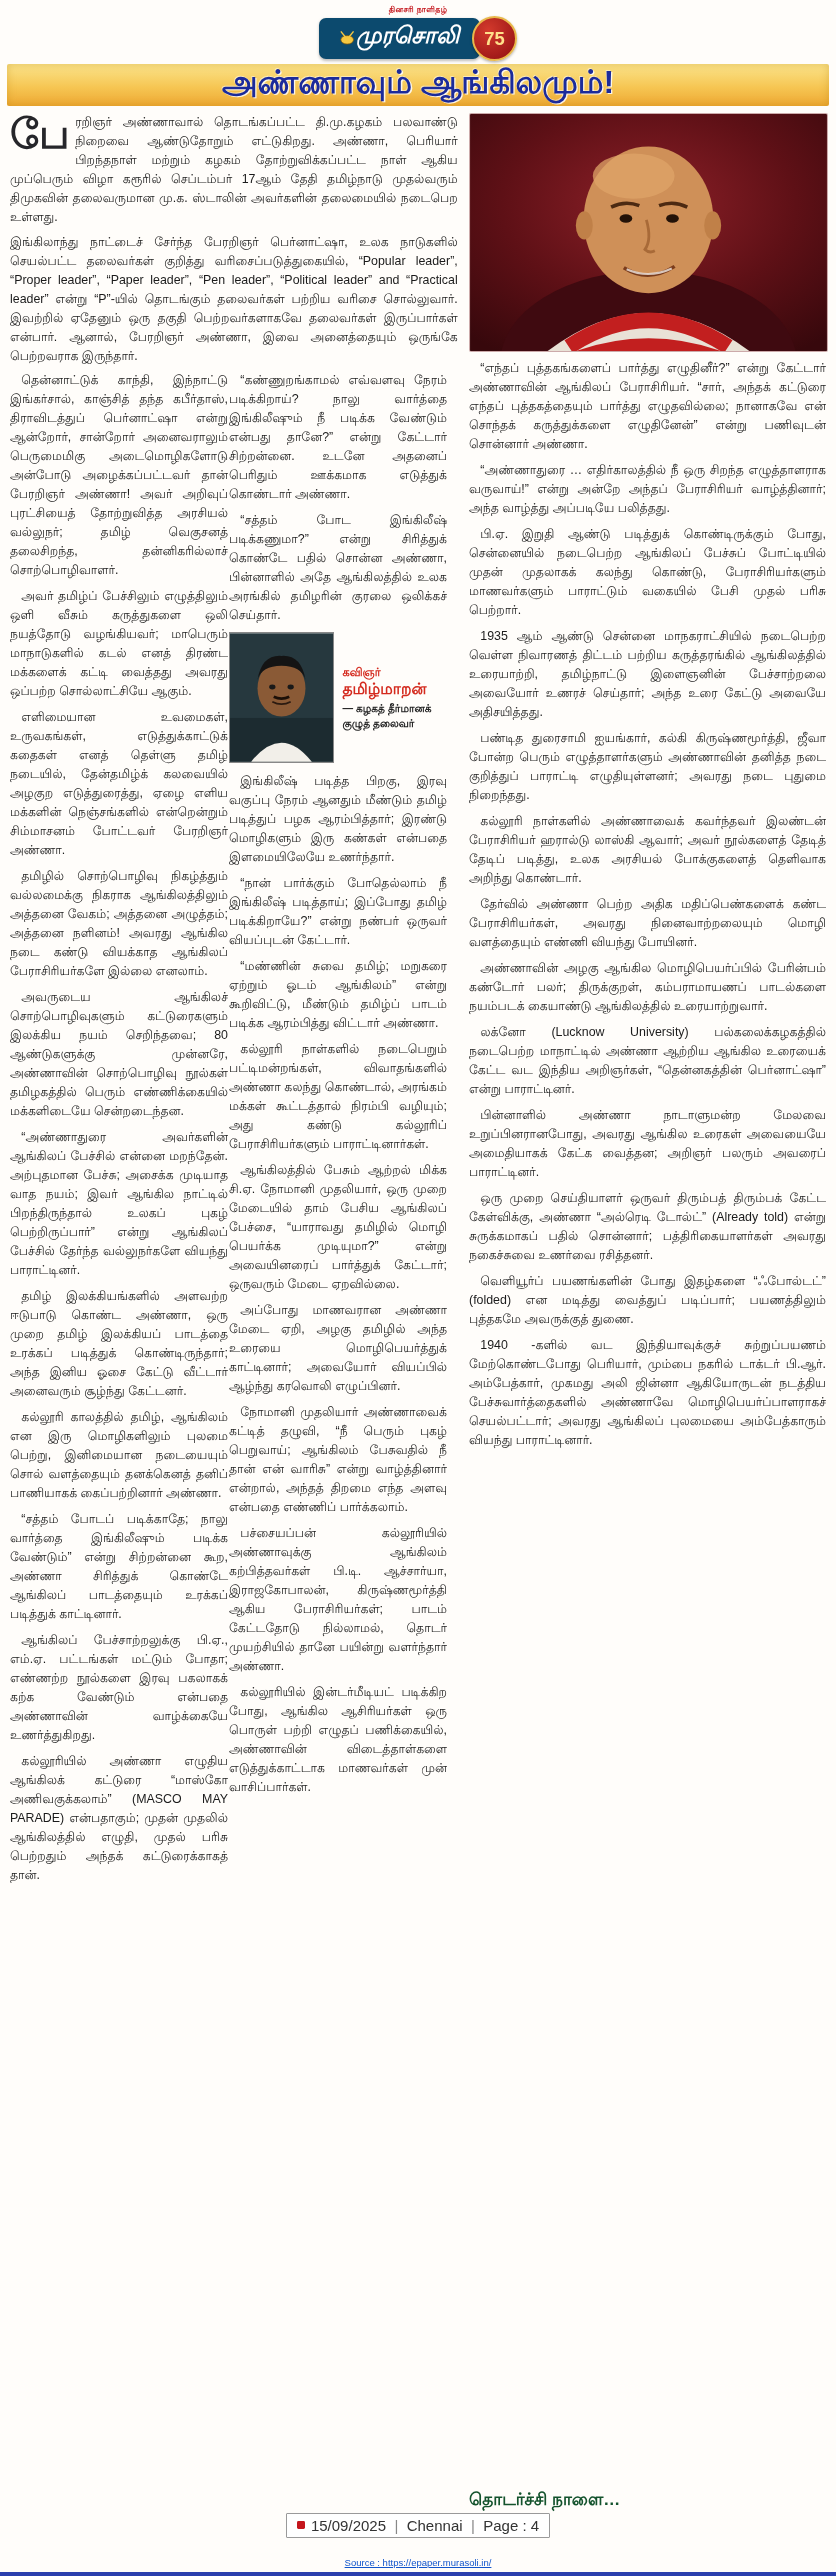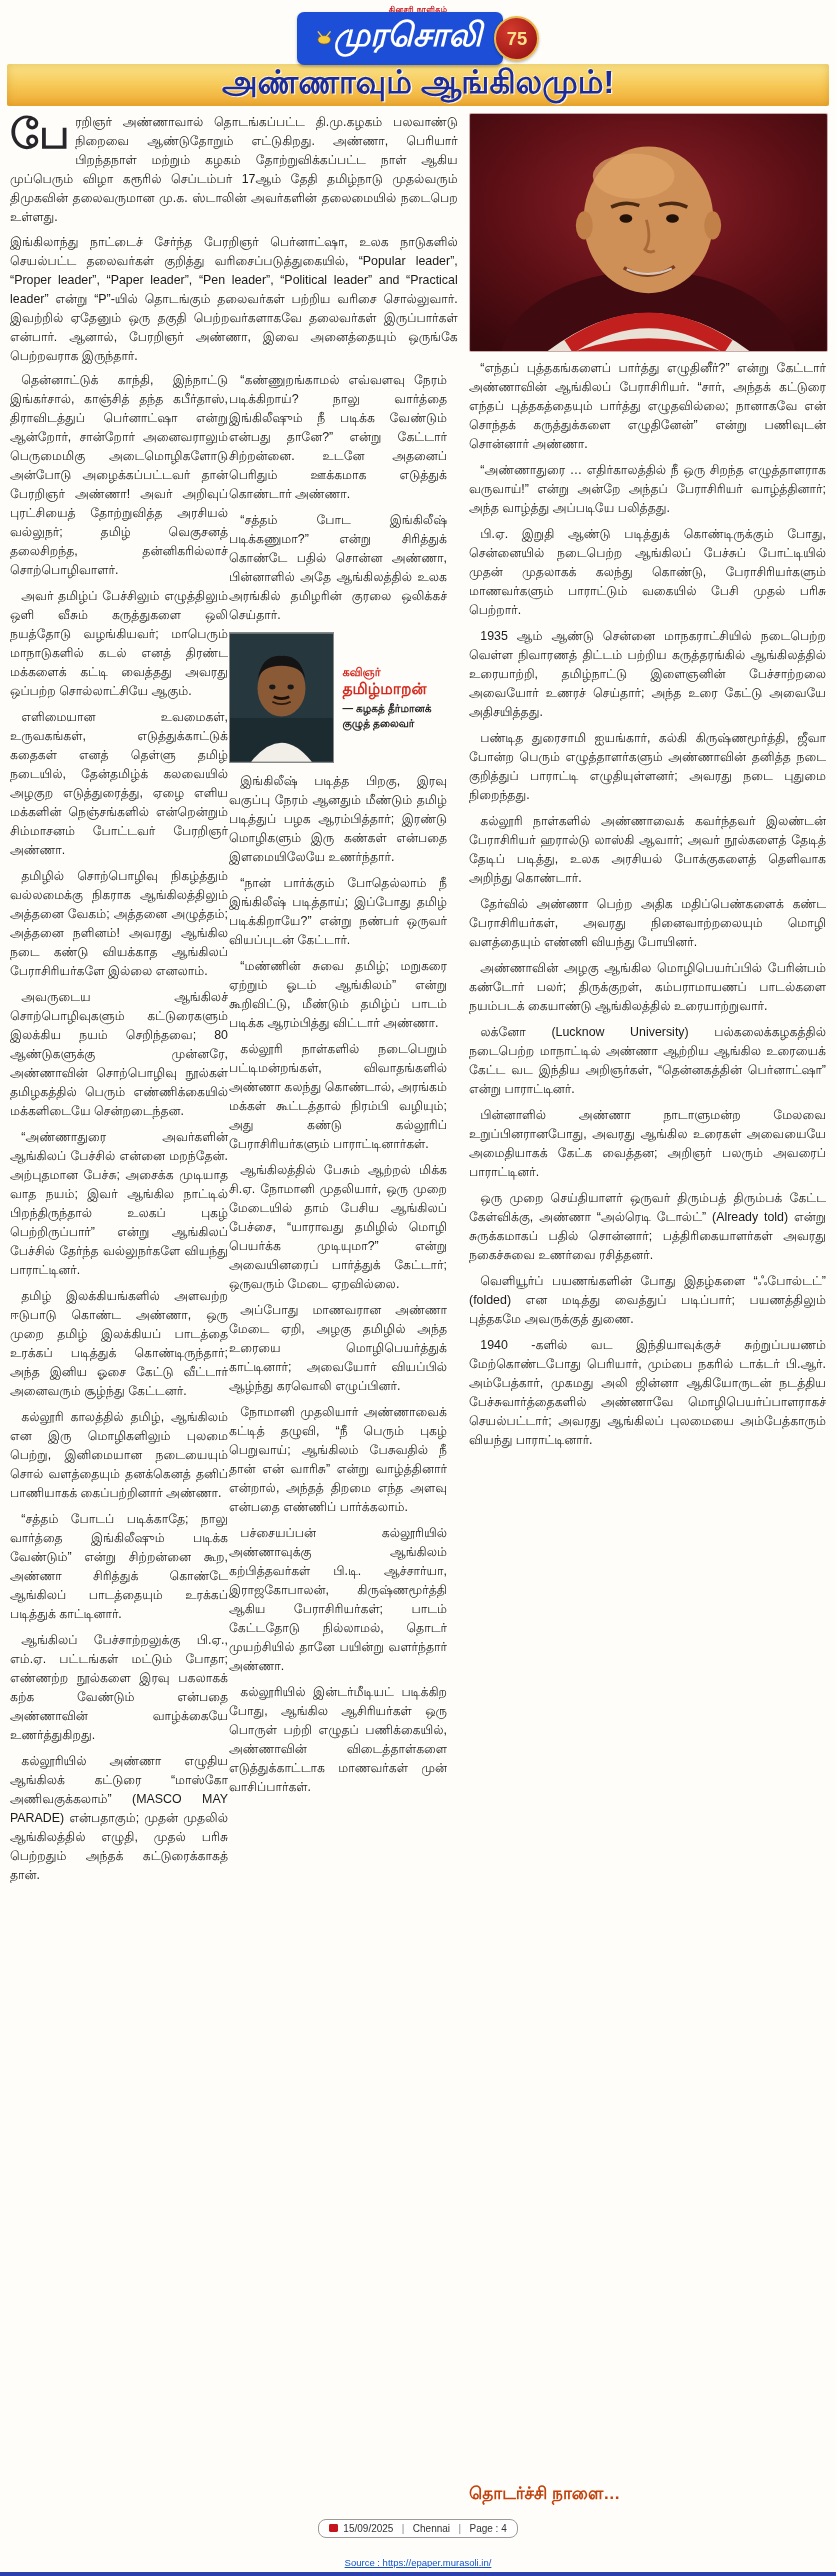--- a/index.html
+++ b/index.html
@@ -2,22 +2,22 @@
 <html style="font-size:11.3px"><head>
 <meta charset="utf-8">
 <style>
   html,body{margin:0;padding:0;background:#e9e4e0;}
   .page{position:relative;width:836px;height:2576px;margin:0 auto;background:#fffdfa;
         font-family:"Liberation Sans",sans-serif;overflow:hidden;color:#1b1b1b;}
   
   .masthead{padding-top:5px;text-align:center;}
   .tagline{font-size:7.8px;color:#c4161c;font-weight:bold;letter-spacing:0.4px;}
   .logo-row{display:flex;justify-content:center;align-items:center;margin-top:1.4px;height:45px;}
-  .logo-pill{background:#1d4ed8;color:#fff;font-weight:800;font-style:italic;
-             font-size:33px;padding:4.2px 21px 7px 18.4px;border-radius:7px;
+  .logo-pill{background:#0c4a6e;color:#fff;font-weight:800;font-style:italic;
+             font-size:23px;padding:4.2px 21px 7px 18.4px;border-radius:7px;
              box-shadow:0 1.4px 2.8px rgba(0,0,0,.25);display:flex;align-items:center;}
   .badge75{width:41px;height:41px;border-radius:50%;background:radial-gradient(circle at 35% 30%,#d33a2c,#8f0e12);
            border:2.1px solid #e8b84b;color:#ffe08a;font-weight:800;font-size:18.4px;
            display:flex;align-items:center;justify-content:center;margin-left:-8.5px;
            box-shadow:0 1.4px 2.8px rgba(0,0,0,.3);}
   
   .banner{margin:2.8px 7px 0;height:42px;background:linear-gradient(180deg,#fbe48b 0%,#f6c653 55%,#eea933 100%);
           display:flex;align-items:flex-start;justify-content:center;border-radius:2.1px;
           box-shadow:inset 0 0 8.5px rgba(180,120,0,.35);}
   .banner h1{margin:0;font-size:32px;font-weight:800;color:#1c2b9a;
@@ -29,32 +29,32 @@
   .intro,.ncol,.rtext{font-size:12.4px;line-height:19px;text-align:justify;}
   .intro p{margin:0 0 5.6px;}
   .dropcap{float:left;font-size:41px;line-height:37px;font-weight:800;color:#26262a;
            padding:2.8px 5.6px 0 0;}
   .ncols{display:flex;gap:1px;margin-top:4.2px;}
   .ncol{width:218px;height:2161px;overflow:hidden;}
   .ncol p.para,.rtext p.para{margin:0 0 7px;text-indent:11.3px;}
   .photo-main{width:357px;height:237px;overflow:hidden;border:0.7px solid #caa;
               border-radius:1.4px;}
   .rtext{height:2118px;overflow:hidden;margin-top:7px;}
-  .continued{font-size:17px;font-weight:800;color:#c2410c;margin-top:7px;}
+  .continued{font-size:17px;font-weight:800;color:#14532d;margin-top:13px;}
   
   .inset{display:flex;gap:8.5px;align-items:center;margin:5.6px 0 8.5px;}
   .inset-photo{width:103px;height:129px;flex:0 0 auto;border:0.7px solid #888;overflow:hidden;}
   .inset-cap{font-size:10.6px;line-height:15px;}
   .inset-prefix{color:#d42a1e;font-weight:bold;font-size:11.3px;}
   .inset-name{color:#d42a1e;font-weight:800;font-size:15.5px;margin:1.4px 0 4.2px;}
   .inset-role{font-weight:bold;color:#222;}
   
   .footer{position:absolute;left:0;right:0;bottom:8.5px;text-align:center;}
   .footer-box{display:inline-flex;align-items:center;gap:5.6px;border:0.7px solid #9a9a9a;
-              border-radius:8px;padding:2.8px 10px;font-size:10px;color:#333;background:#fff;}
+              border-radius:1px;padding:2.8px 10px;font-size:15px;color:#333;background:#fff;}
   .footer-ico{width:8.5px;height:8.5px;background:#c4161c;border-radius:1.4px;display:inline-block;}
   .footer-src{margin-top:19px;font-size:9.5px;color:#1155cc;text-decoration:underline;cursor:pointer;}
   .bottombar{position:absolute;left:0;right:0;bottom:0;height:4.2px;background:#2b3fae;}
   .sep{color:#888;padding:0 2.8px;}
 </style>
 </head>
 <body>
 
 <div class="page">
 

